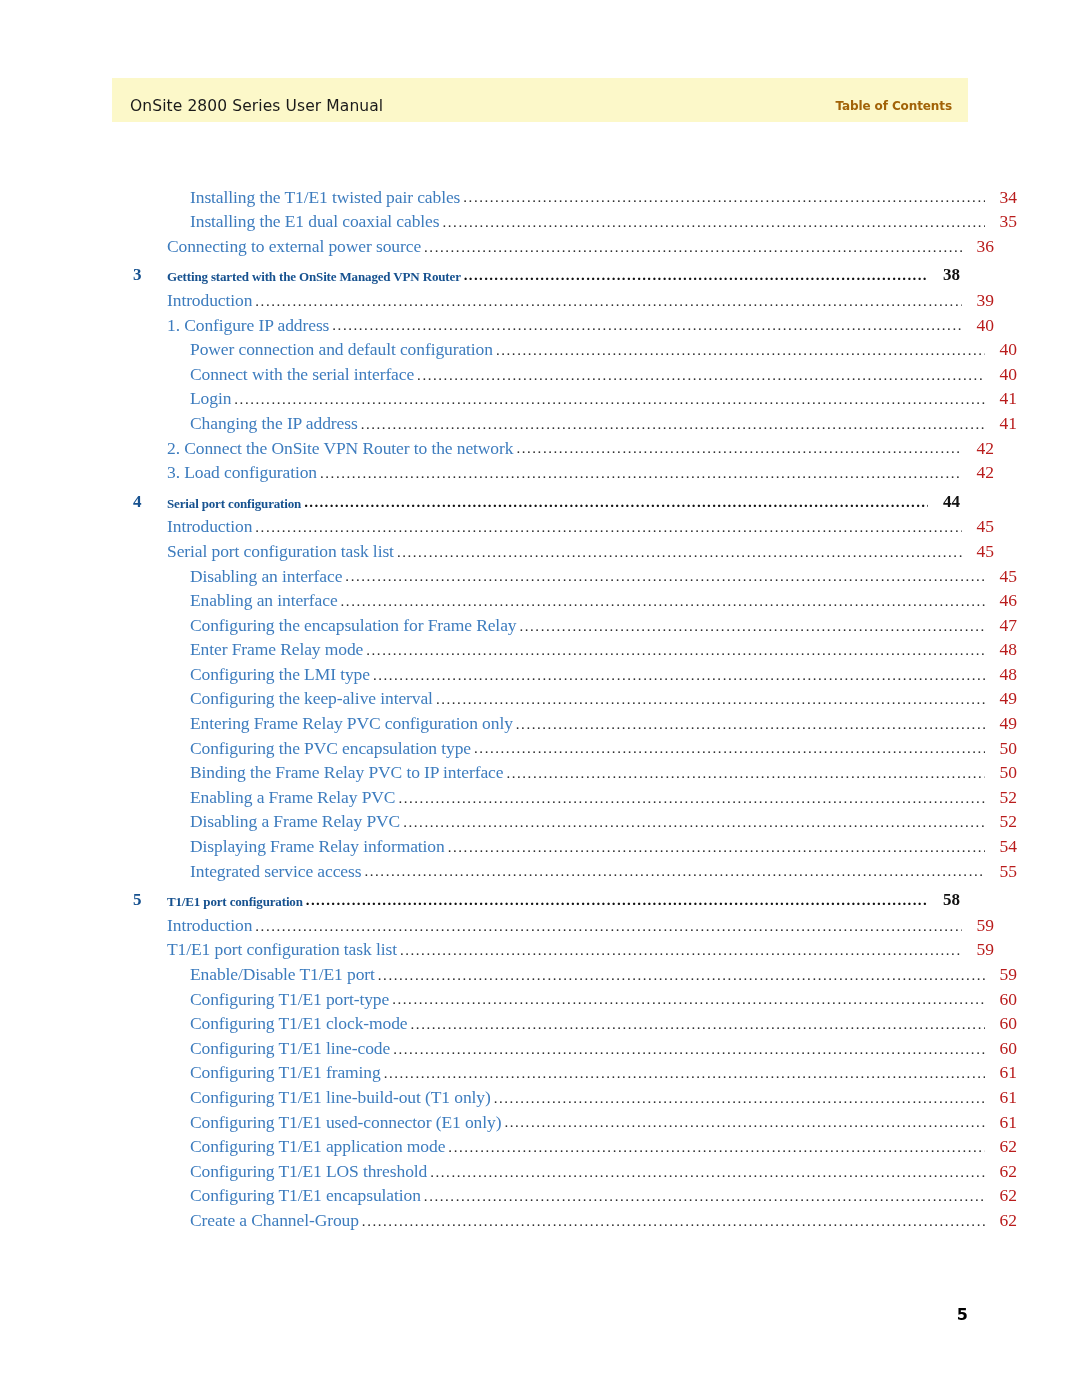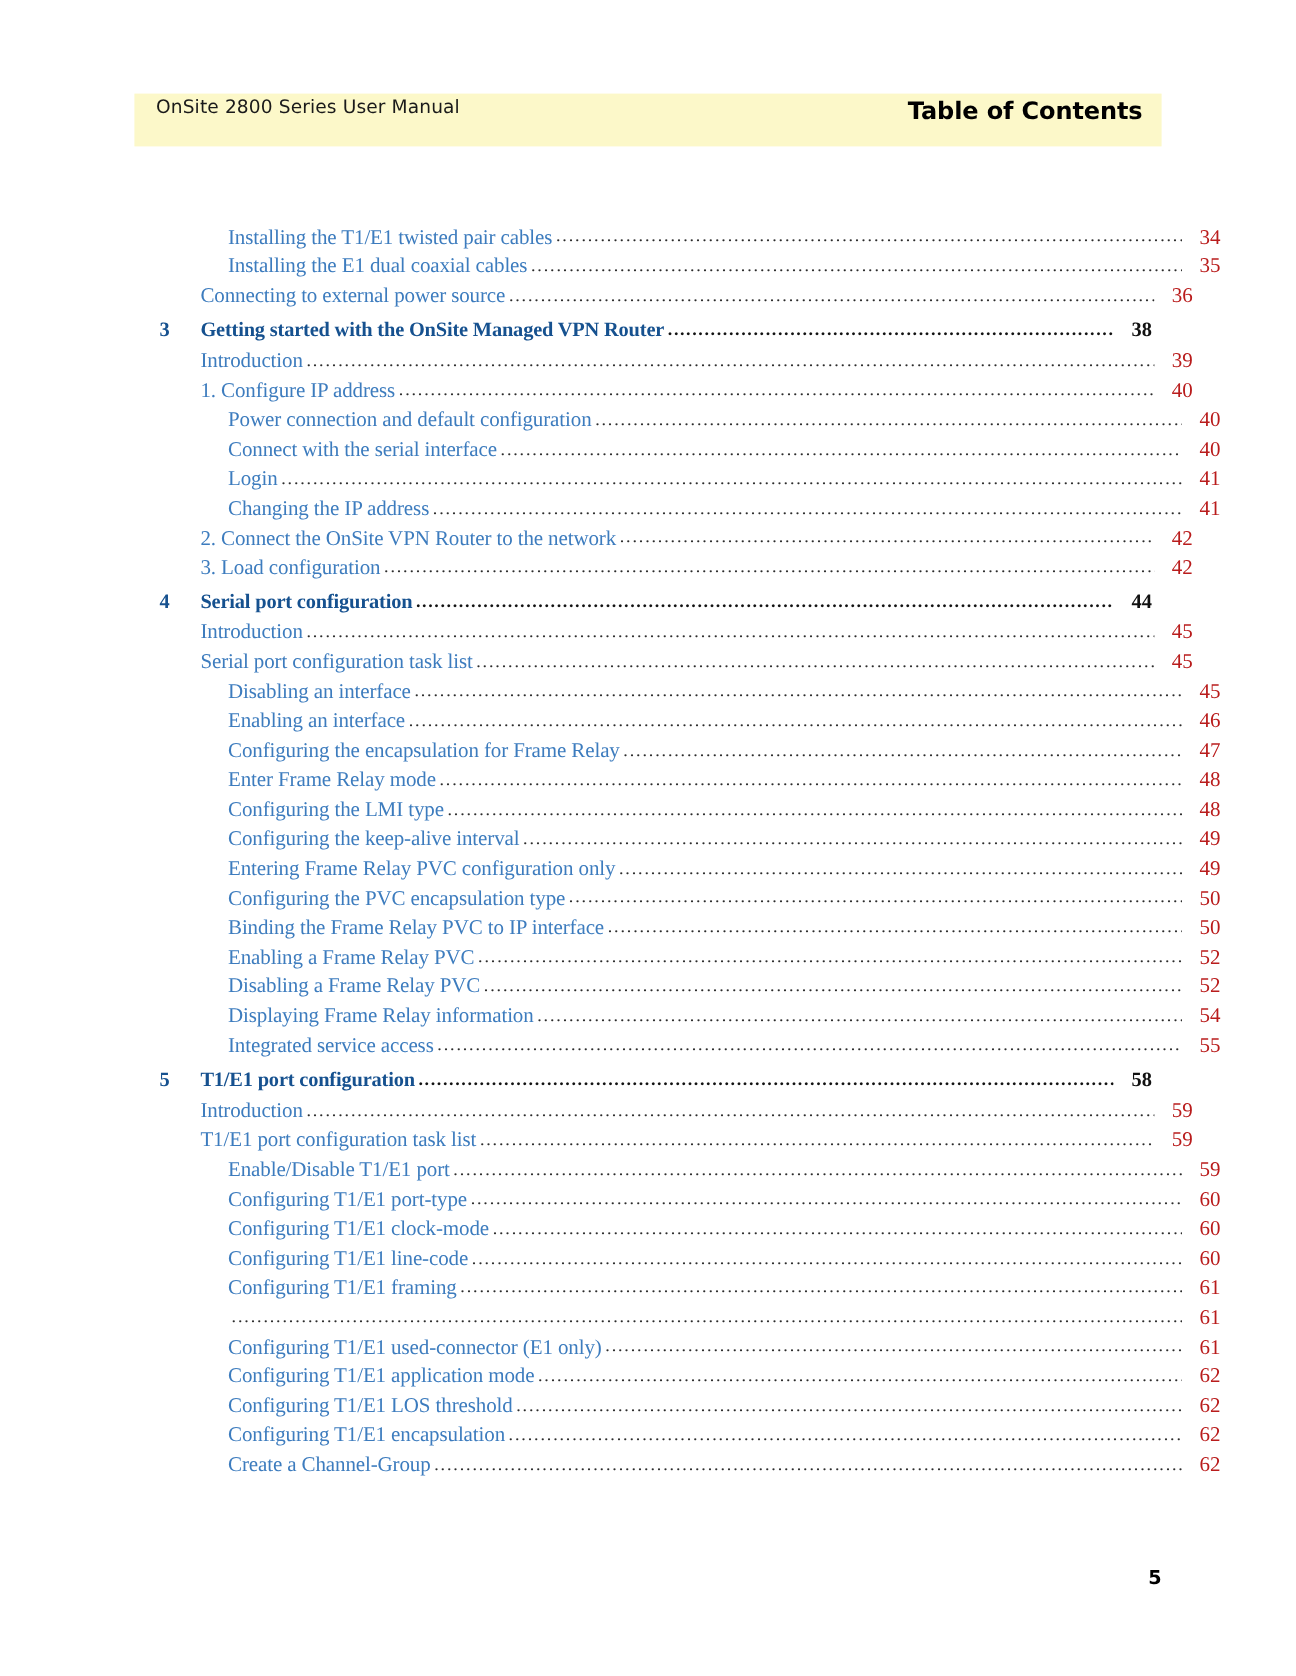--- a/index.html
+++ b/index.html
@@ -17,36 +17,37 @@
 
   
   .header-band {
     position: absolute;
     left: 112px;
     top: 78px;
     width: 856px;
     height: 44px;
     background: #fcf8c9;
     display: flex;
+    align-items: center;
     justify-content: space-between;
     box-sizing: border-box;
-    padding: 2px 16px 0 18px;
+    padding: 12px 16px 0 18px;
   }
   .header-manual {
     font-family: "DejaVu Sans", "Liberation Sans", sans-serif;
     font-size: 15.5px;
     color: #1a1a1a;
     letter-spacing: 0.1px;
     white-space: nowrap;
   }
   .header-section {
     font-family: "DejaVu Sans", "Liberation Sans", sans-serif;
-    font-size: 20px;
-    font-weight: bold;
-    color: #000000;
+    font-size: 12px;
+    font-weight: bold;
+    color: #a16207;
     letter-spacing: -0.1px;
     white-space: nowrap;
   }
 
   
   .toc {
     position: absolute;
     left: 133px;
     top: 183px;
     width: 827px;
@@ -68,21 +69,21 @@
   }
   .entry-title {
     font-size: 17.5px;
     color: #3d7cbe;
     flex: 0 0 auto;
     letter-spacing: -0.1px;
   }
   .toc-row.chapter .entry-title {
     font-weight: bold;
     color: #16518f;
-    font-size: 17px;
+    font-size: 13px;
     letter-spacing: -0.15px;
   }
   .leader {
     flex: 1 1 auto;
     overflow: hidden;
     margin: 0 2px 0 3px;
     position: relative;
     height: 1em;
   }
   .leader::before {
@@ -318,20 +319,21 @@
       <span class="entry-title">Configuring T1/E1 line-code</span>
       <span class="leader"></span>
       <span class="page-num">60</span>
     </div>
     <div class="toc-row lvl2">
       <span class="entry-title">Configuring T1/E1 framing</span>
       <span class="leader"></span>
       <span class="page-num">61</span>
     </div>
     <div class="toc-row lvl2">
+      <span class="entry-title">Configuring T1/E1 line-build-out (T1 only)</span>
       <span class="leader"></span>
       <span class="page-num">61</span>
     </div>
     <div class="toc-row lvl2">
       <span class="entry-title">Configuring T1/E1 used-connector (E1 only)</span>
       <span class="leader"></span>
       <span class="page-num">61</span>
     </div>
     <div class="toc-row lvl2">
       <span class="entry-title">Configuring T1/E1 application mode</span>

